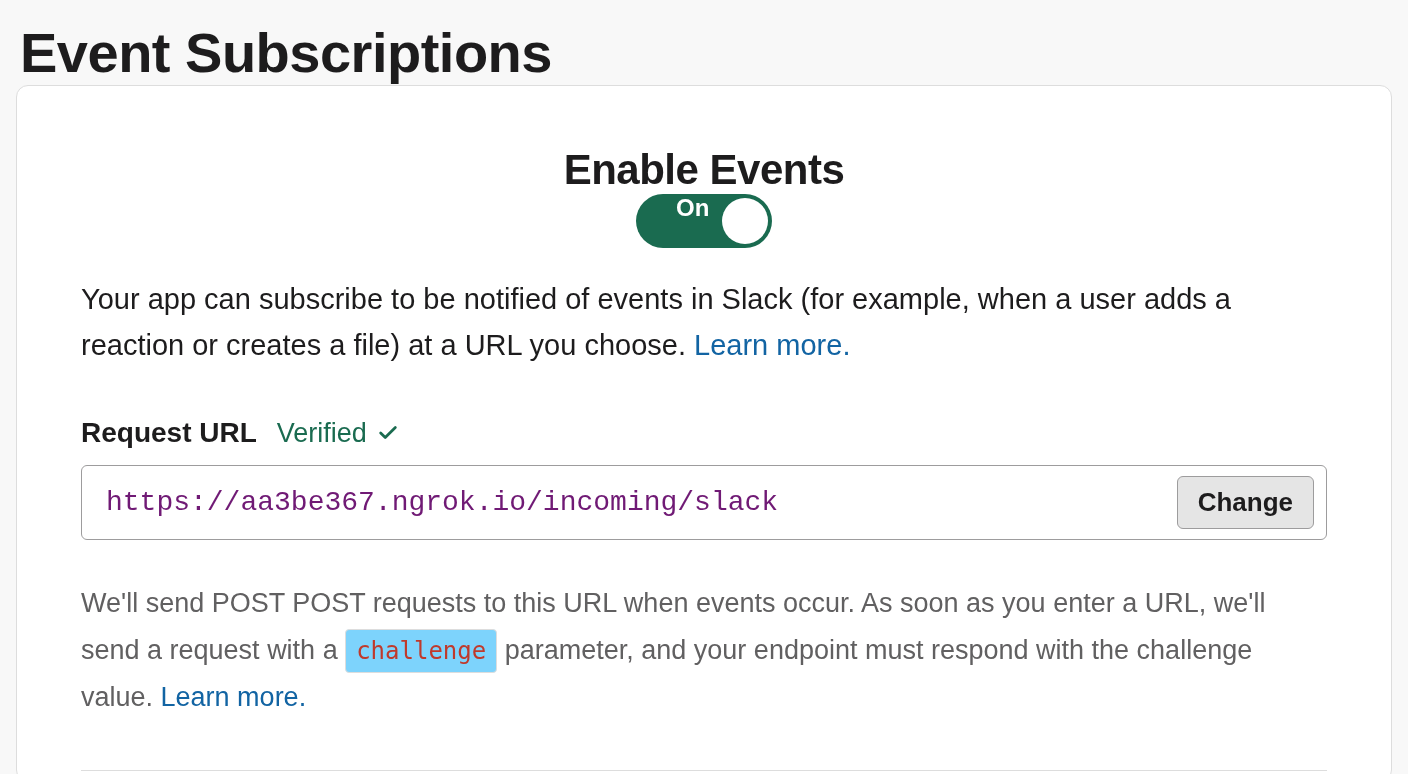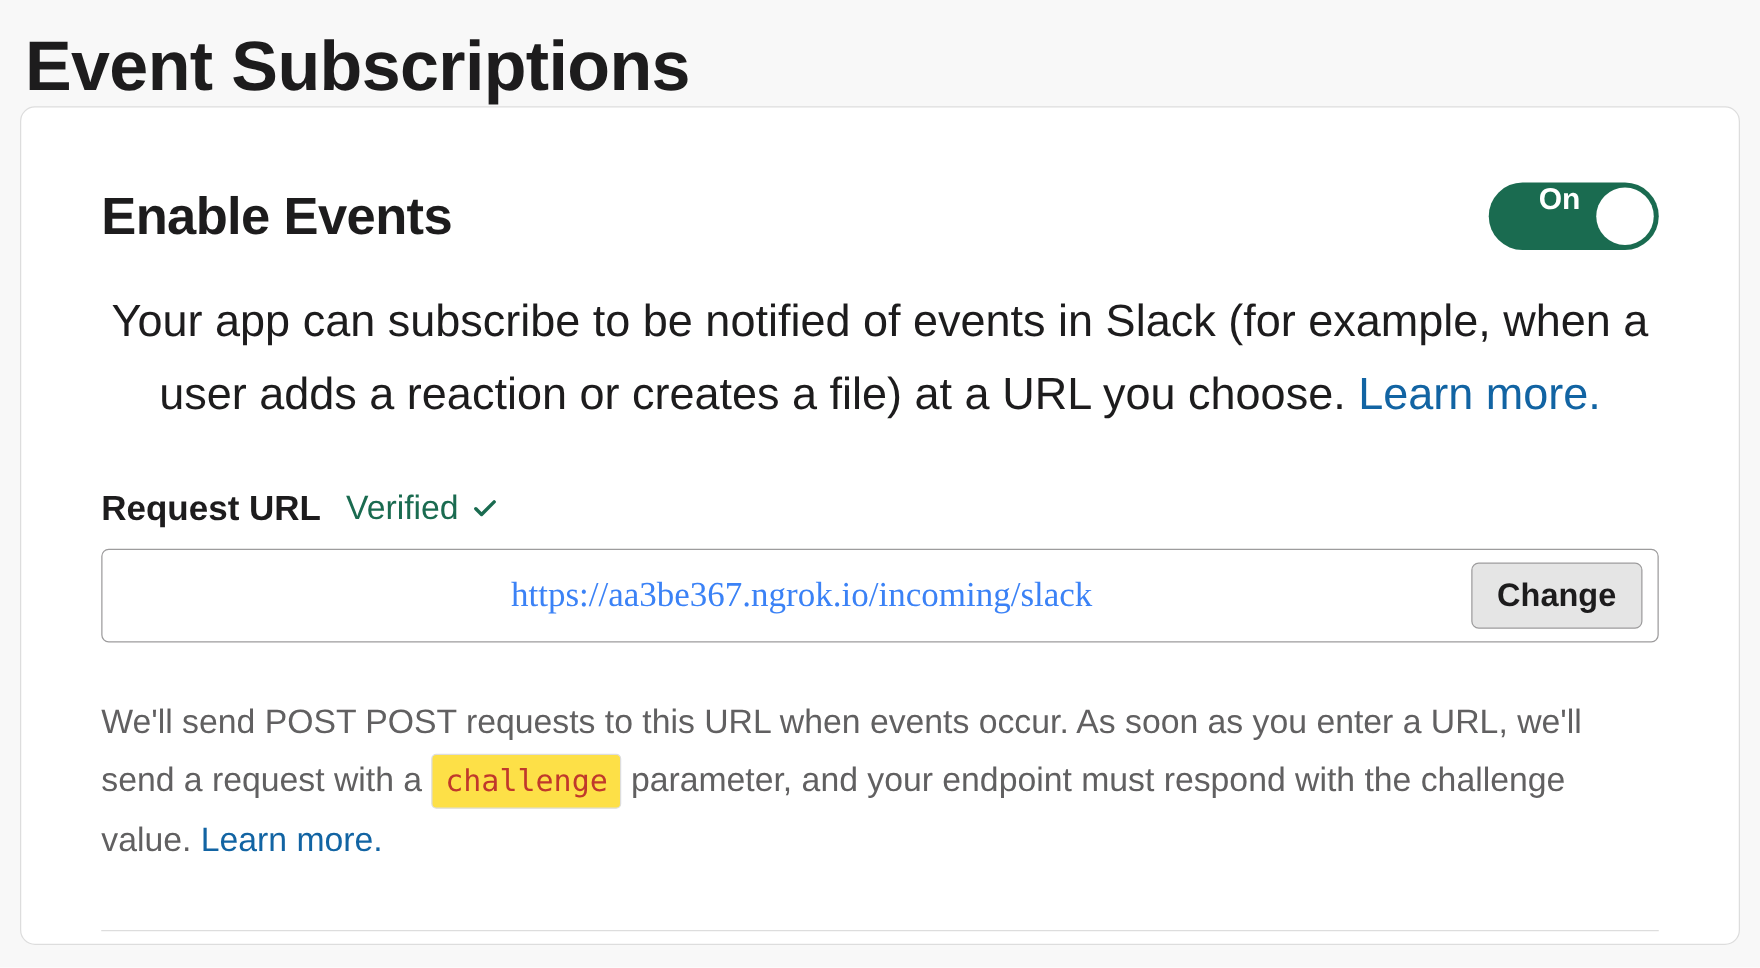--- a/index.html
+++ b/index.html
@@ -29,20 +29,21 @@
       background: #ffffff;
       border: 1px solid #dddddd;
       border-radius: 12px;
       padding: 60px 64px 10px 64px;
     }
     .section-header {
       display: flex;
       justify-content: space-between;
       align-items: center;
       margin-bottom: 28px;
+      flex-direction: column;
     }
     .section-title {
       font-size: 42px;
       font-weight: 900;
       letter-spacing: -0.5px;
       color: #1d1c1d;
     }
     .toggle {
       position: relative;
       width: 136px;
@@ -62,33 +63,32 @@
     .toggle-knob {
       position: absolute;
       right: 4px;
       top: 4px;
       width: 46px;
       height: 46px;
       background: #ffffff;
       border-radius: 50%;
     }
     .description {
-      font-size: 36px;
+      font-size: 29px;
       line-height: 1.6;
       color: #1d1c1d;
       margin-bottom: 48px;
-      text-align: center;
     }
     .description a, .help-text a {
       color: #1264a3;
       text-decoration: none;
     }
     .field-label-row {
       display: flex;
-      align-items: flex-start;
+      align-items: flex-end;
       gap: 20px;
       margin-bottom: 16px;
     }
     .field-label {
       font-size: 28px;
       font-weight: 700;
       color: #1d1c1d;
     }
     .verified {
       display: flex;
@@ -107,45 +107,44 @@
       border: 1px solid #9d9c9d;
       border-radius: 6px;
       padding: 10px 12px 10px 24px;
       margin-bottom: 40px;
     }
     .url-input {
       flex: 1;
       border: none;
       outline: none;
       font-size: 28px;
-      color: #3b82f6;
-      font-family: Liberation Serif, serif;
+      color: #701a75;
+      font-family: Liberation Mono, monospace;
       background: transparent;
-      text-align: center;
     }
     .change-button {
       background: #e5e5e5;
       border: 1px solid #9d9c9d;
       border-radius: 6px;
       padding: 10px 20px;
       font-size: 26px;
       font-weight: 700;
       color: #1d1c1d;
       cursor: pointer;
       font-family: inherit;
     }
     .help-text {
       font-size: 27px;
       line-height: 1.75;
       color: #616061;
       margin-bottom: 48px;
     }
     .code-pill {
       display: inline-block;
-      background: #fde047;
+      background: #7dd3fc;
       border: 1px solid #dddddd;
       border-radius: 4px;
       padding: 0px 10px;
       font-family: ui-monospace, SFMono-Regular, "SF Mono", Menlo, Consolas, monospace;
       font-size: 24px;
       color: #c0392b;
       vertical-align: baseline;
     }
     .divider {
       border: none;

